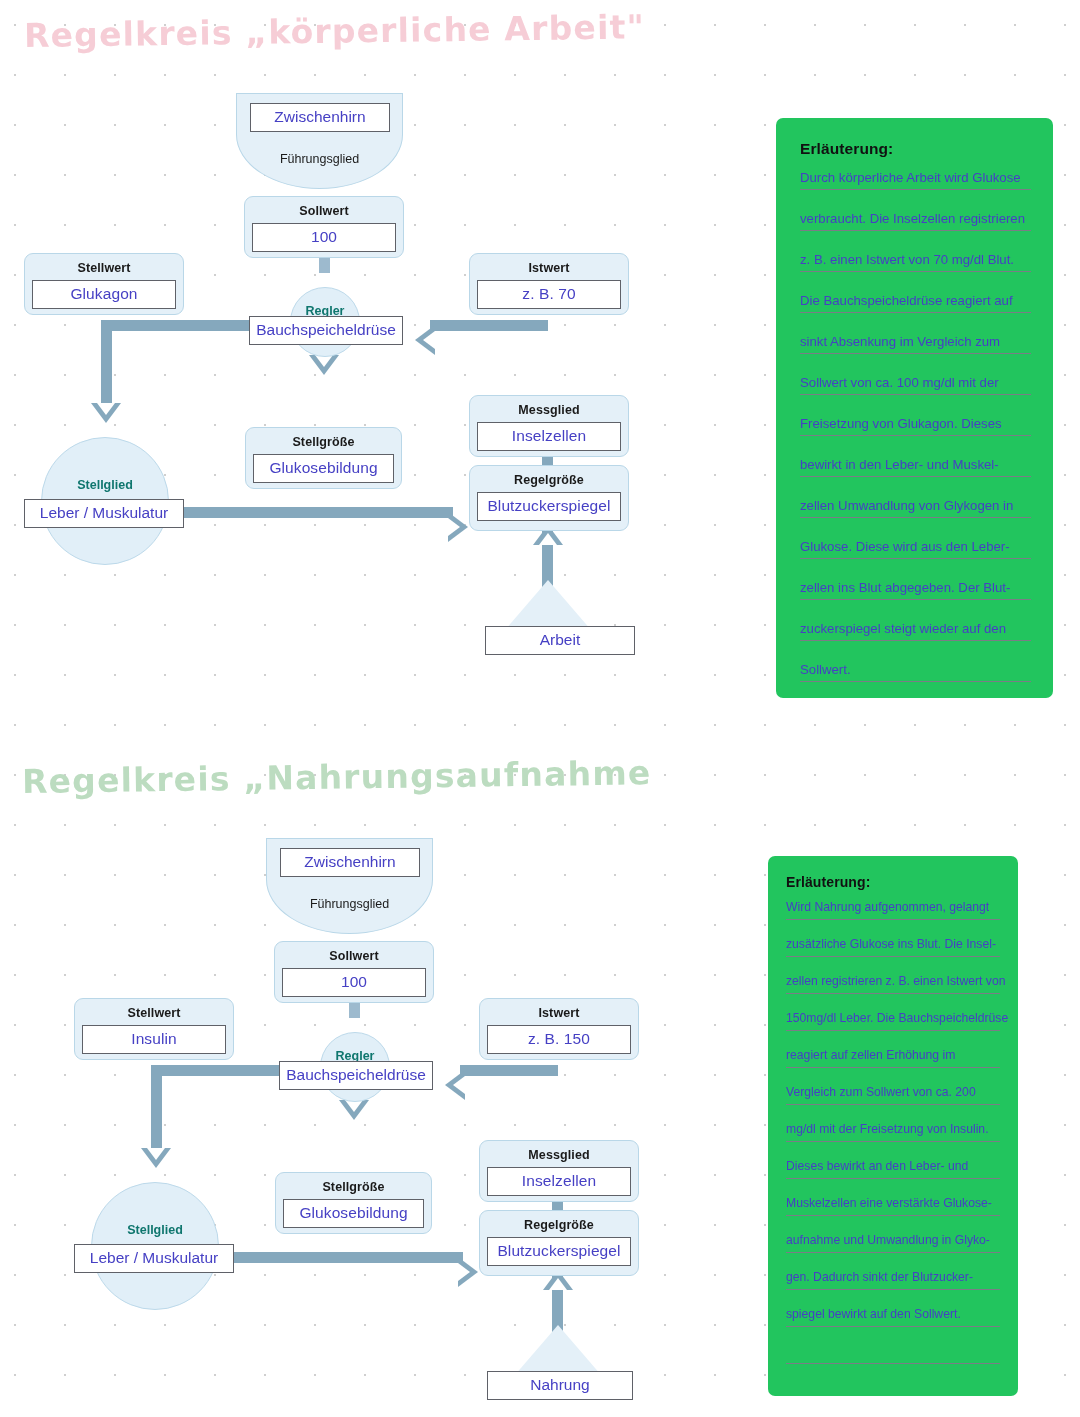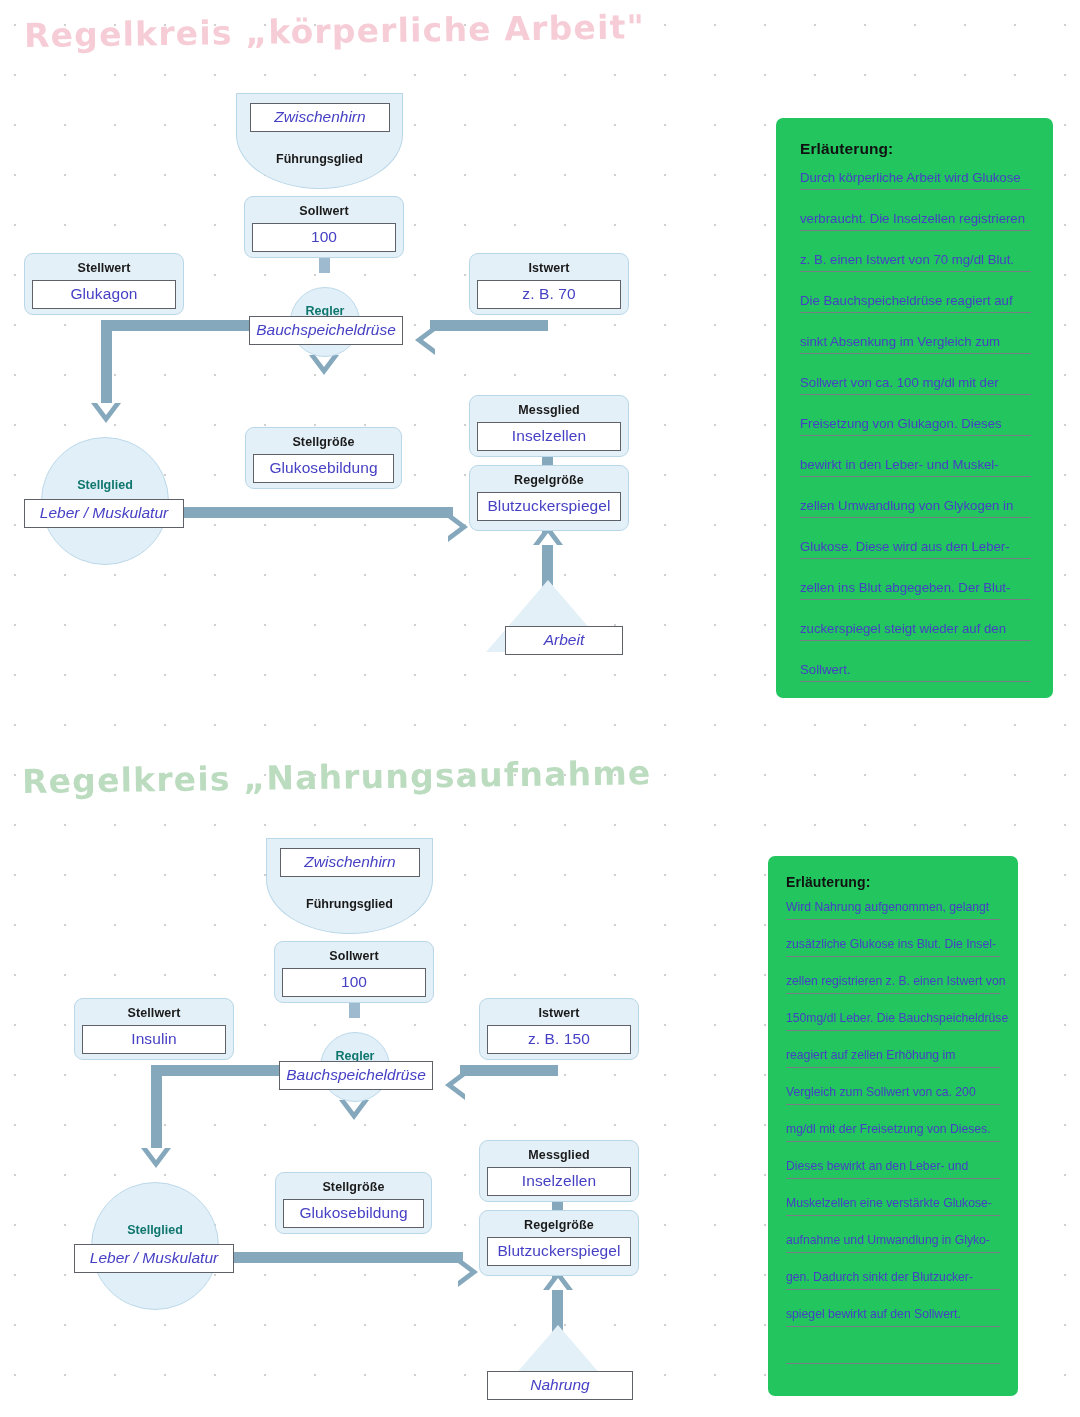--- a/index.html
+++ b/index.html
@@ -107,21 +107,21 @@
 
   
   .dome{
     background:#e4f0f8;
     border:1px solid #b9d7e8;
     border-radius:0 0 200px 200px / 0 0 130px 130px;
     box-sizing:border-box;
   }
   .dome .inner-label{
     position:absolute;left:0;right:0;bottom:22px;
-    font-size:12.5px;font-weight:700;color:#1a1a1a;text-align:center;
+    font-size:12.5px;font-weight:400;color:#1a1a1a;text-align:center;
   }
 
   
   .circle{
     background:#e1eff8;
     border:1px solid #bcd9ea;
     border-radius:50%;
     box-sizing:border-box;
   }
   .circle .cname{
@@ -146,21 +146,20 @@
   .labelbox{
     position:absolute;
     background:#ffffff;
     border:1.6px solid #5f6168;
     box-sizing:border-box;
     text-align:center;
     font-size:15.5px;
     color:#4640c4;
     padding:4px 6px 5px 6px;
     white-space:nowrap;
-    font-style:italic;
   }
 
   
   .panel{
     position:absolute;
     background:#22c55e;
     border-radius:7px;
     box-sizing:border-box;
     padding:22px 22px 16px 24px;
   }
@@ -251,21 +250,21 @@
 
   <div class="node card" style="left:469px;top:390px;width:160px;height:66px;">
     <div class="cap">Regelgröße</div>
     <div class="valuebox">Blutzuckerspiegel</div>
   </div>
 
   <div class="tri-wrap" style="left:486px;top:505px;width:124px;height:72px;">
     <div class="tri"></div>
     <div class="tri-label">Störgröße</div>
   </div>
-  <div class="labelbox" style="left:505px;top:551px;width:118px;">Arbeit</div>
+  <div class="labelbox" style="left:485px;top:551px;width:150px;">Arbeit</div>
 </div>
 
 <div class="panel" id="panel-1">
   <div class="panel-title">Erläuterung:</div>
   <div class="panel-line">Durch körperliche Arbeit wird Glukose</div>
   <div class="panel-line">verbraucht. Die Inselzellen registrieren</div>
   <div class="panel-line">z. B. einen Istwert von 70 mg/dl Blut.</div>
   <div class="panel-line">Die Bauchspeicheldrüse reagiert auf</div>
   <div class="panel-line">sinkt Absenkung im Vergleich zum</div>
   <div class="panel-line">Sollwert von ca. 100 mg/dl mit der</div>
@@ -353,20 +352,20 @@
 </div>
 
 <div class="panel" id="panel-2">
   <div class="panel-title">Erläuterung:</div>
   <div class="panel-line">Wird Nahrung aufgenommen, gelangt</div>
   <div class="panel-line">zusätzliche Glukose ins Blut. Die Insel-</div>
   <div class="panel-line">zellen registrieren z. B. einen Istwert von</div>
   <div class="panel-line">150mg/dl Leber. Die Bauchspeicheldrüse</div>
   <div class="panel-line">reagiert auf zellen Erhöhung im</div>
   <div class="panel-line">Vergleich zum Sollwert von ca. 200</div>
-  <div class="panel-line">mg/dl mit der Freisetzung von Dieses.</div>
+  <div class="panel-line">mg/dl mit der Freisetzung von Insulin.</div>
   <div class="panel-line">Dieses bewirkt an den Leber- und</div>
   <div class="panel-line">Muskelzellen eine verstärkte Glukose-</div>
   <div class="panel-line">aufnahme und Umwandlung in Glyko-</div>
   <div class="panel-line">gen. Dadurch sinkt der Blutzucker-</div>
   <div class="panel-line">spiegel bewirkt auf den Sollwert.</div>
   <div class="panel-line"></div>
 </div>
 
 </body></html>

